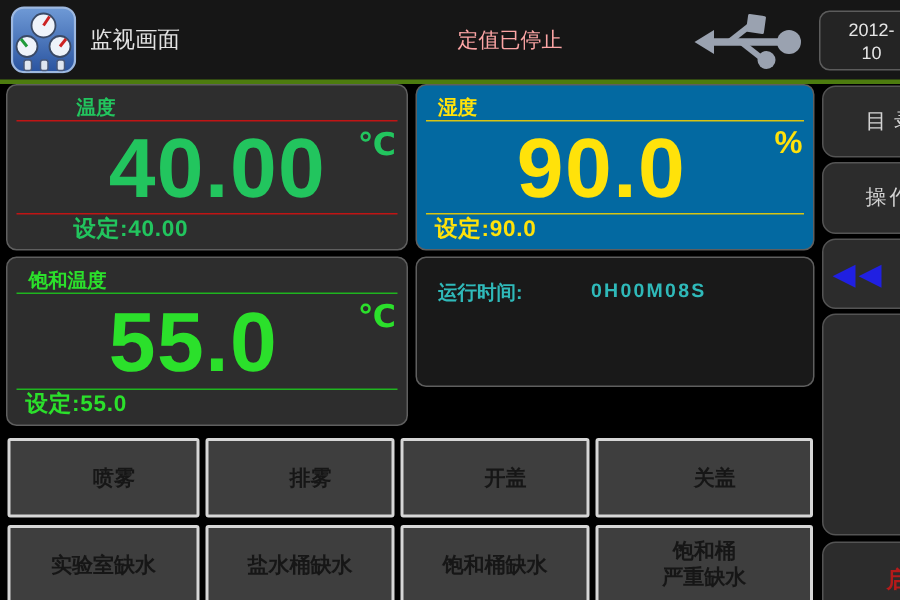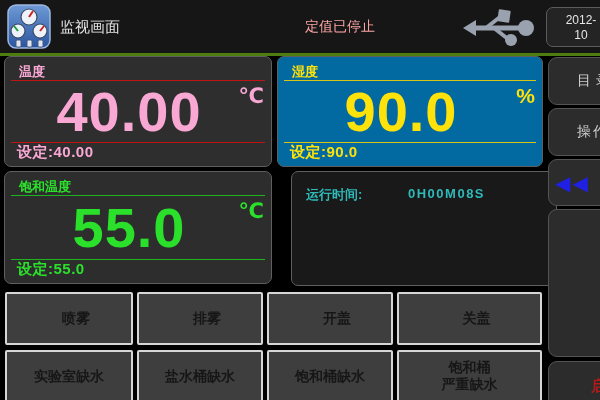--- a/index.html
+++ b/index.html
@@ -20,34 +20,34 @@
     position:absolute;left:546px;top:7px;width:70px;height:40px;
     background:#242424;border:1px solid #5c5c5c;border-radius:7px;
     color:#e6e6e6;font-size:12px;line-height:15px;text-align:center;padding-top:5px;box-sizing:border-box;
   }
 
   
   .panel{position:absolute;border:1px solid #5f5f5f;border-radius:7px;box-sizing:border-box;}
   .panel.temp{left:4px;top:56px;width:268px;height:111px;background:#2e2e2e;}
   .panel.hum{left:277px;top:56px;width:266px;height:111px;background:#0369a1;}
   .panel.sat{left:4px;top:171px;width:268px;height:113px;background:#2d2d2d;}
-  .panel.run{left:291px;top:171px;width:266px;height:115px;background:#191919;}
+  .panel.run{left:277px;top:171px;width:266px;height:87px;background:#191919;}
 
   .p-label{position:absolute;top:6px;left:14px;font-size:13px;font-weight:bold;}
   .p-line1{position:absolute;top:23px;left:6px;right:6px;height:1px;}
   .p-line2{position:absolute;bottom:23px;left:6px;right:6px;height:1px;}
   .p-value{
     position:absolute;top:24px;bottom:24px;left:8px;right:26px;
     display:flex;align-items:center;justify-content:center;
     font-size:56px;font-weight:bold;letter-spacing:1px;
   }
   .p-unit{position:absolute;top:27px;right:7px;font-size:21px;font-weight:bold;}
   .p-set{position:absolute;bottom:4px;left:12px;font-size:15px;font-weight:bold;letter-spacing:.5px;}
 
-  .c-red{color:#f9a8d4;}          .bg-red{background:#c01414;}
+  .c-red{color:#22c55e;margin-left:32px;}          .bg-red{background:#c01414;}
   .c-yellow{color:#ffe20a;}       .bg-yellow{background:#d8c413;}
   .c-green{color:#2be02b;}        .bg-green{background:#1fb41f;}
   .c-cyan{color:#2fb9b9;}
 
   .run-label{position:absolute;left:14px;top:14px;font-size:13px;font-weight:bold;}
   .run-value{position:absolute;left:116px;top:14px;font-size:13px;font-weight:bold;letter-spacing:1.5px;}
 
   
   .gbtn{
     position:absolute;background:#3e3e3e;border:2px solid #d6d6d6;border-radius:2px;

